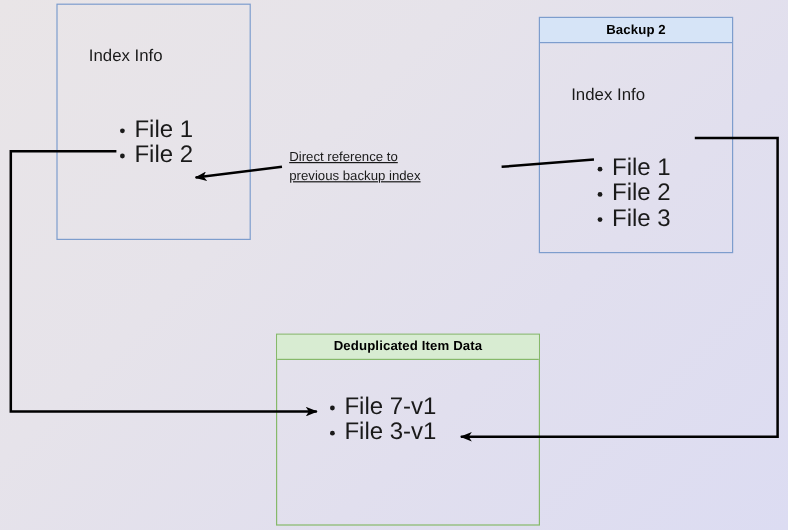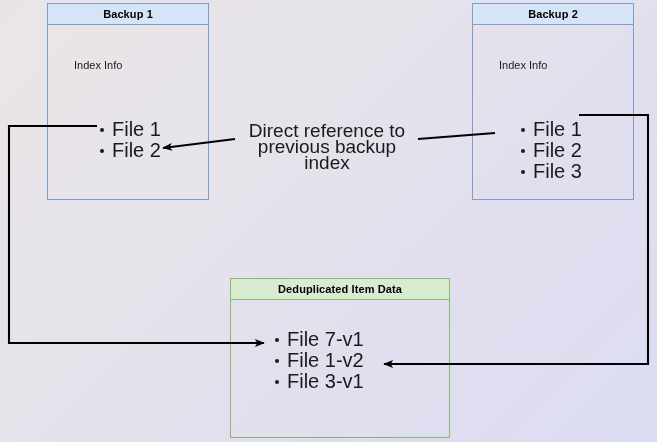--- a/index.html
+++ b/index.html
@@ -56,21 +56,21 @@
     border: 1.6px solid #86b96a;
   }
   .green > .box-title {
     background: #d8ecd2;
     border-bottom: 1.6px solid #86b96a;
   }
 
   
   .index-label {
     position: absolute;
-    font-size: 11px;
+    font-size: 14px;
     color: #1a1a1a;
     white-space: nowrap;
   }
   .file-list {
     position: absolute;
     margin: 0;
     padding: 0;
     list-style: none;
   }
   .file-list li {
@@ -88,71 +88,70 @@
     top: 9px;
     width: 4px;
     height: 4px;
     border-radius: 50%;
     background: #1a1a1a;
   }
 
   
   .caption {
     position: absolute;
-    font-size: 19px;
+    font-size: 11px;
     color: #1a1a1a;
-    text-align: center;
+    text-align: left;
     line-height: 16px;
     white-space: pre-line;
+    text-decoration: underline;
   }
 
   
   #arrows {
     position: absolute;
     left: 0;
     top: 0;
     width: 657px;
     height: 442px;
     pointer-events: none;
   }
 </style>
 </head>
 <body>
 
 <div id="canvas">
 
   <div class="box blue" style="left:47px; top:3px; width:162px; height:197px;">
-    <div class="box-title">Backup 1</div>
     <div class="box-body" style="height:174px;">
       <div class="index-label" style="left:26px; top:34px;">Index Info</div>
       <ul class="file-list" style="left:50px; top:94px;">
         <li>File 1</li>
         <li>File 2</li>
       </ul>
     </div>
   </div>
 
-  <div class="box blue" style="left:449px; top:3px; width:162px; height:197px;margin-left:23px;">
+  <div class="box blue" style="left:449px; top:14px; width:162px; height:197px;">
     <div class="box-title">Backup 2</div>
     <div class="box-body" style="height:174px;">
       <div class="index-label" style="left:26px; top:34px;">Index Info</div>
       <ul class="file-list" style="left:46px; top:94px;">
         <li>File 1</li>
         <li>File 2</li>
         <li>File 3</li>
       </ul>
     </div>
   </div>
 
   <div class="box green" style="left:230px; top:278px; width:220px; height:160px;">
     <div class="box-title">Deduplicated Item Data</div>
     <div class="box-body" style="height:137px;">
       <ul class="file-list" style="left:42px; top:29px;">
         <li>File 7-v1</li>
-        <li>File 1-v2</li>
         <li>File 3-v1</li>
       </ul>
     </div>
   </div>
 
   <div class="caption" style="left:241px; top:123px; width:172px;">Direct reference to
 previous backup index</div>
 
   <svg id="arrows" viewBox="0 0 657 442" width="657" height="442" xmlns="http://www.w3.org/2000/svg">
     <defs>

